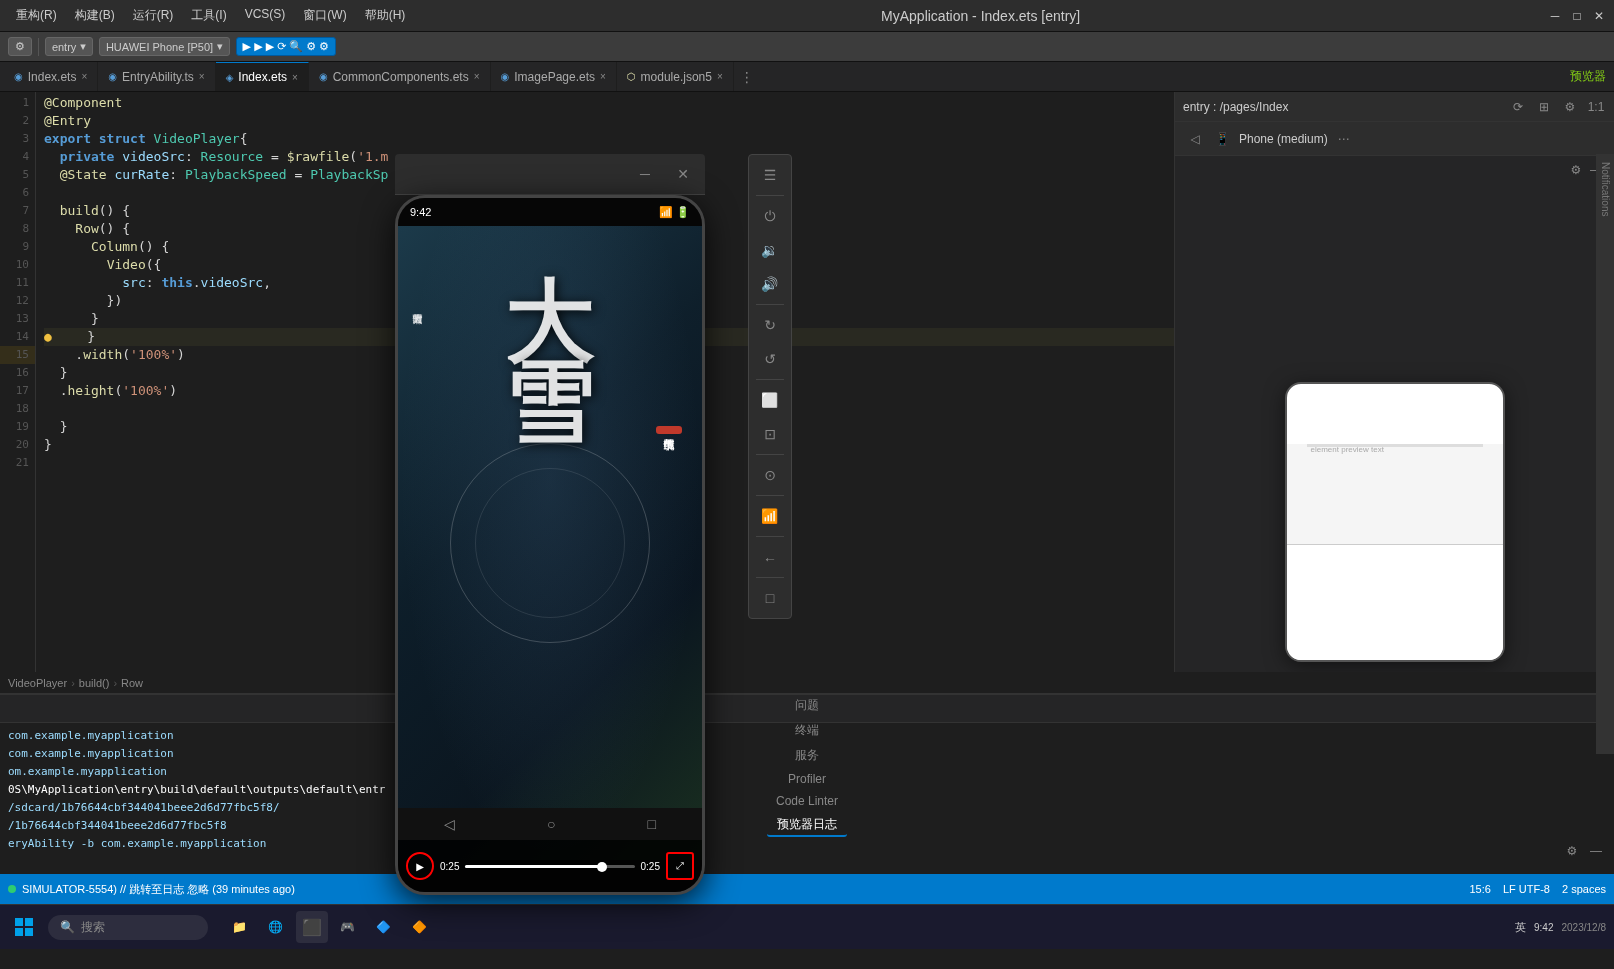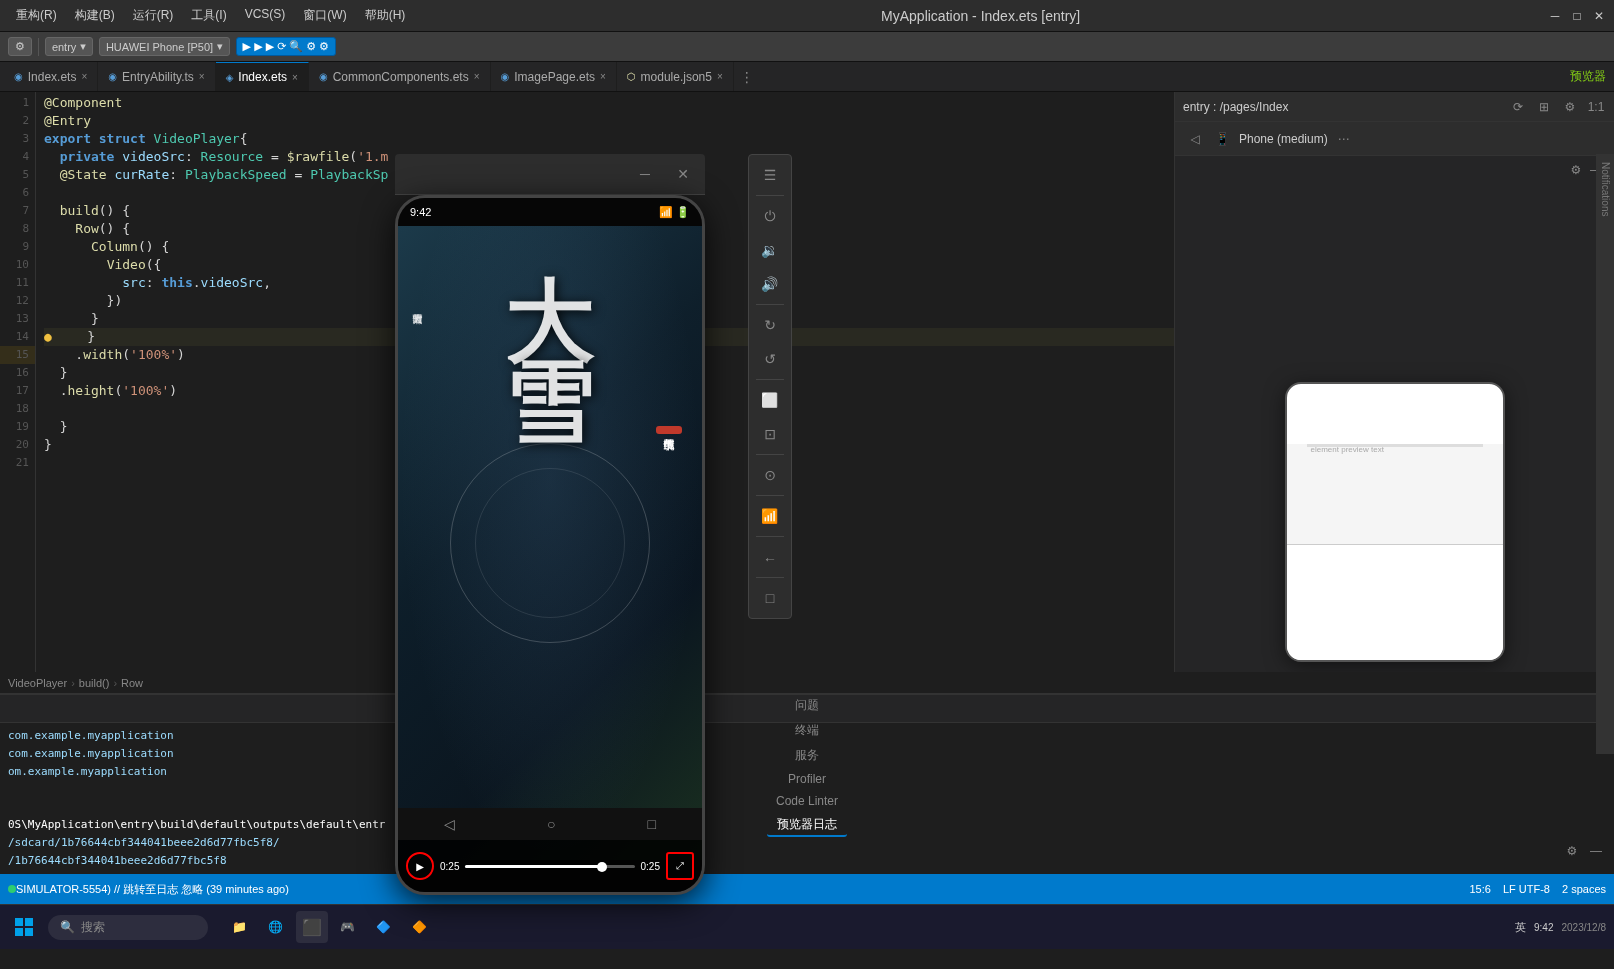--- a/index.html
+++ b/index.html
@@ -417,21 +417,21 @@
       font-family: monospace;
       font-size: 11px;
       color: #ccc;
       overflow: hidden;
     }
     .log-line {
       height: 18px;
       line-height: 18px;
       color: #9cdcfe;
     }
-    .log-line.highlight { color: #fff; margin-top: 35px; }
+    .log-line.highlight { color: #fff; }
 
     
     .breadcrumb-bar {
       height: 22px;
       background: #1e1e1e;
       display: flex;
       align-items: center;
       padding: 0 8px;
       gap: 4px;
       font-size: 11px;
@@ -776,21 +776,21 @@
     <div class="log-line">com.example.myapplication</div>
     <div class="log-line">om.example.myapplication</div>
     <div class="log-line highlight">0S\MyApplication\entry\build\default\outputs\default\entr</div>
     <div class="log-line">/sdcard/1b76644cbf344041beee2d6d77fbc5f8/</div>
     <div class="log-line">/1b76644cbf344041beee2d6d77fbc5f8</div>
     <div class="log-line">eryAbility -b com.example.myapplication</div>
   </div>
 </div>
 
 <div class="status-bar">
-  <div style="display:flex;align-items:center;">
+  <div style="display:flex;align-items:center;gap:6px;">
     <div class="status-dot"></div>
     <span>SIMULATOR-5554) // 跳转至日志  忽略 (39 minutes ago)</span>
   </div>
   <div class="status-right">
     <span>15:6</span>
     <span>LF UTF-8</span>
     <span>2 spaces</span>
   </div>
 </div>
 

